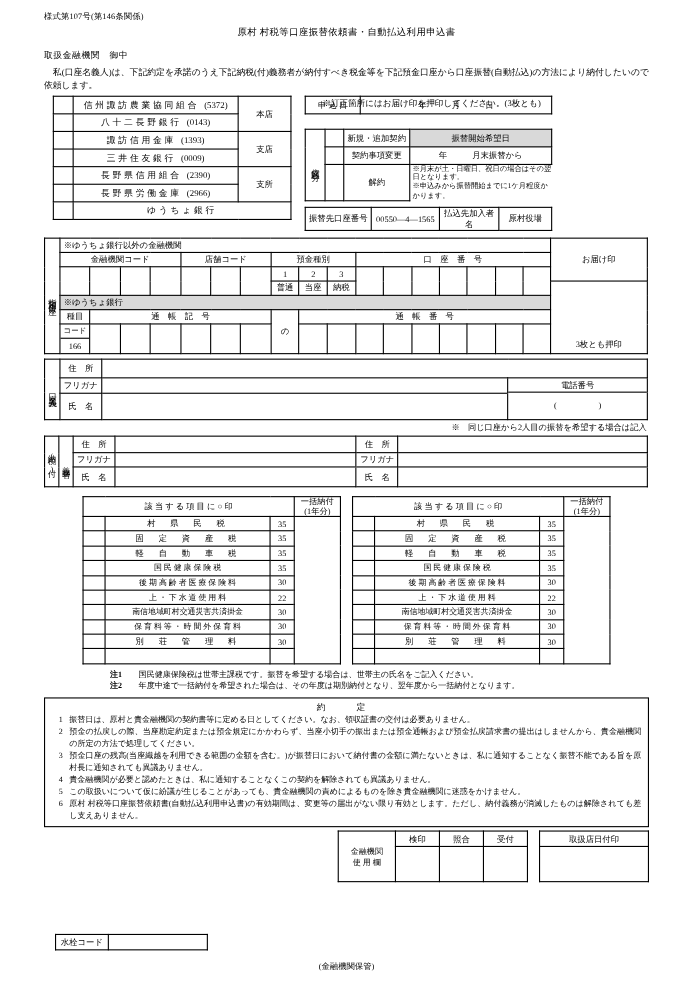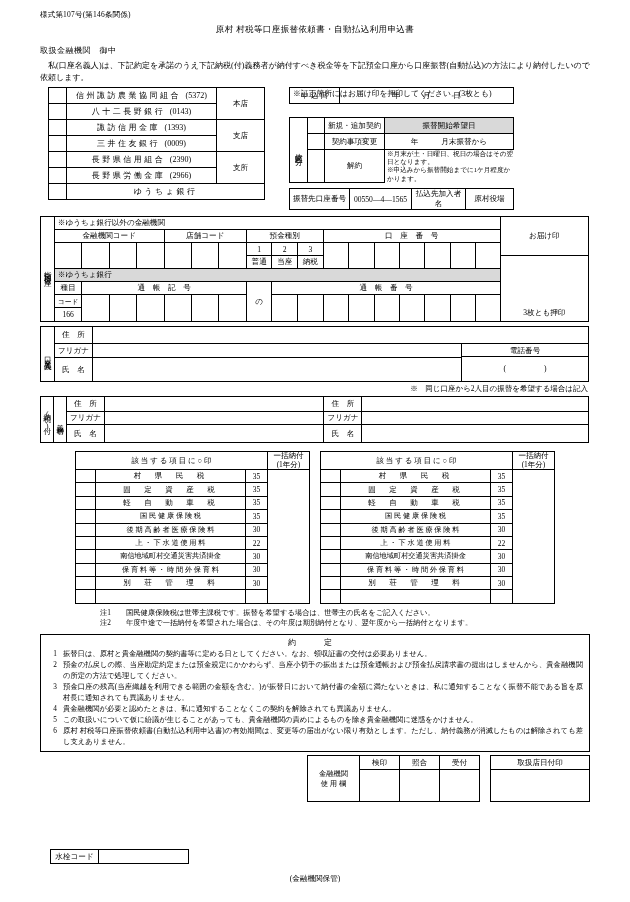--- a/index.html
+++ b/index.html
@@ -33,21 +33,21 @@
     writing-mode: vertical-rl;
     text-orientation: upright;
     letter-spacing: 1.5px;
     margin: 0 auto;
     line-height: 1;
     font-size: 7.6px;
   }
   .vwrap { display:flex; align-items:center; justify-content:center; height:100%; }
 
   
-  .toprow { display:flex; gap:12px; align-items:flex-start; margin-top: 3px; }
+  .toprow { display:flex; gap:0; align-items:flex-start; margin-top: 3px; }
   .banktbl { margin-left: 8px; }
   .banktbl td { height: 16px; }
   .bank-chk { width: 18px; }
   .bank-name { width: 150px; text-align:center; letter-spacing: 2.5px; font-size: 8px;}
   .bank-code { letter-spacing: 0; }
   .bank-branch { width: 48px; }
 
   .appbox { margin-left: 12px; }
   .appbox td { height: 16px; }
 
@@ -62,21 +62,21 @@
 
   .taxtbl td { height: 13.4px; font-size:7.5px; }
   .taxname { width: 150px; letter-spacing: 3px; }
   .taxname.tight { letter-spacing: 0px; font-size: 7.2px;}
   .taxcnt { width: 22px; font-size: 7px;}
   .taxchk { width: 20px; }
   .lump { width: 42px; font-size: 6.6px; line-height:1.1; }
 
   .notes { font-size: 7.3px; margin-top: 4px; line-height: 1.45; }
   .notes div { display: flex; }
-  .notes .lbl { width: 26px; flex: none; }
+  .notes .lbl { width: 26px; flex: none; font-weight: bold; }
 
   .yakujo-box { border: 0.7px solid #000; margin-top: 5px; padding: 2px 6px 4px 6px; }
   .yakujo-title { text-align:center; font-size: 8px; letter-spacing: 10px; margin-bottom: 1px;}
   .clause { display:flex; font-size: 7.3px; line-height: 1.5; }
   .clause .num { width: 16px; flex:none; text-align:right; padding-right: 6px;}
   .clause .txt { flex: 1; text-align: justify; }
 
   .yucho-note { font-size: 7.3px; text-align: right; margin-top: 4px; padding-right: 6px;}
 
   .bottomrow { display:flex; justify-content:flex-end; gap: 10px; margin-top: 3px; }

